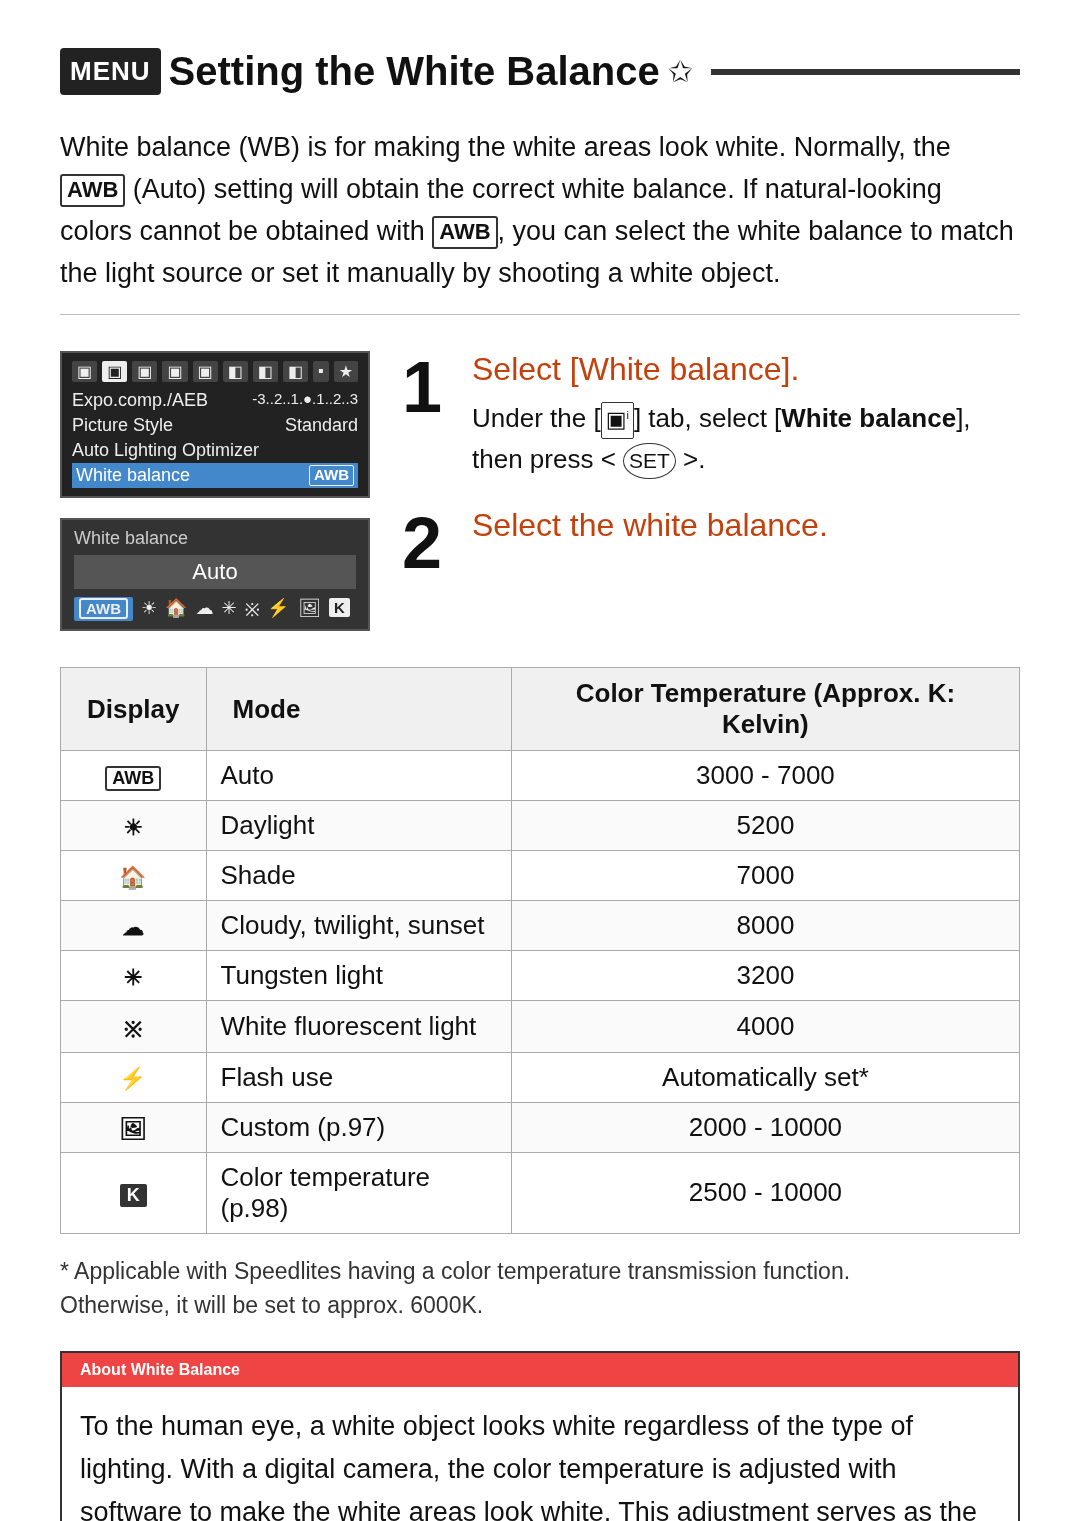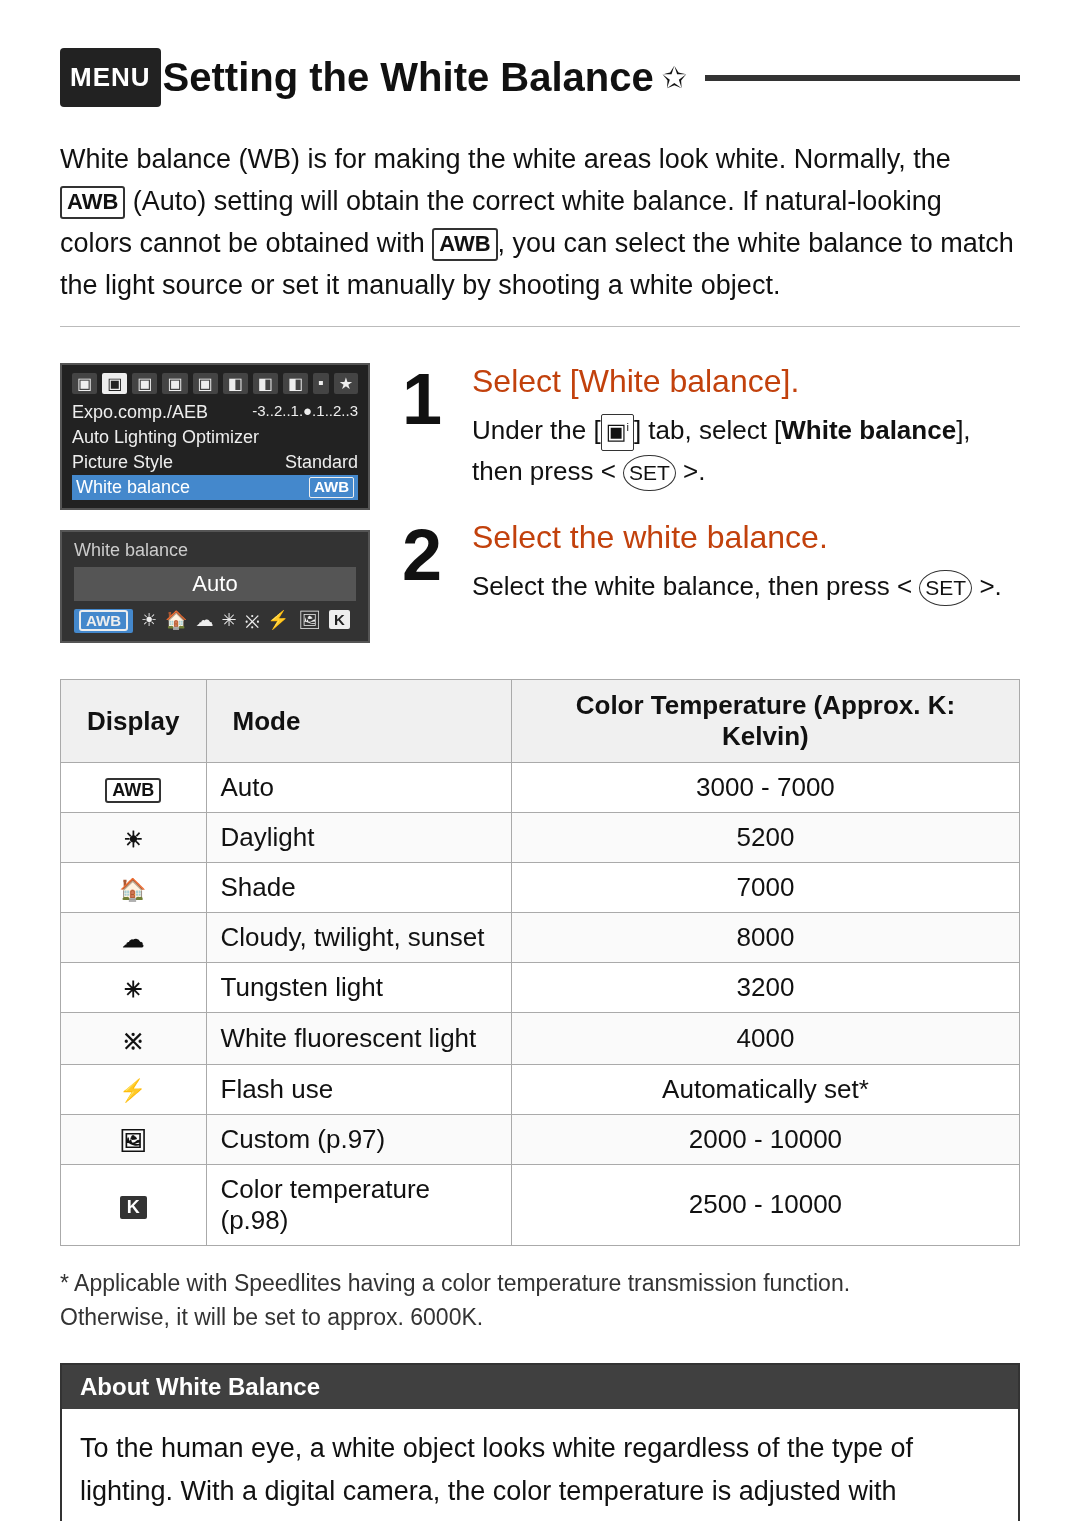--- a/index.html
+++ b/index.html
@@ -17,23 +17,23 @@
     .page-title-bar {
       display: flex;
       align-items: center;
       margin-bottom: 32px;
     }
     .menu-badge {
       background: #222;
       color: #fff;
       font-size: 26px;
       font-weight: bold;
-      padding: 14px 10px;
+      padding: 8px 10px;
       border-radius: 4px;
-      margin-right: 2px;
+      margin-right: 8px;
       letter-spacing: 1px;
     }
     .page-title {
       font-size: 40px;
       font-weight: bold;
       color: #111;
     }
     .star-icon {
       font-size: 30px;
       margin-left: 8px;
@@ -271,23 +271,23 @@
     }
 
     
     .about-section {
       border: 2px solid #333;
       border-radius: 0;
       padding: 0;
       margin-bottom: 28px;
     }
     .about-header {
-      background: #404040;
+      background: #ef4444;
       color: #fff;
-      font-size: 24px;
+      font-size: 16px;
       font-weight: bold;
       padding: 8px 18px;
     }
     .about-body {
       padding: 18px 18px 14px 18px;
       font-size: 27px;
       line-height: 1.6;
       color: #111;
     }
   </style>
@@ -320,25 +320,25 @@
         <span class="cs-icon-box">◧</span>
         <span class="cs-icon-box">◧</span>
         <span class="cs-icon-box">▪</span>
         <span class="cs-icon-box">★</span>
       </div>
       <div class="cs-row">
         <span>Expo.comp./AEB</span>
         <span style="font-size:15px">-3..2..1.●.1..2..3</span>
       </div>
       <div class="cs-row">
-        <span>Auto Lighting Optimizer</span>
-      </div>
-      <div class="cs-row">
         <span>Picture Style</span>
         <span>Standard</span>
+      </div>
+      <div class="cs-row">
+        <span>Auto Lighting Optimizer</span>
       </div>
       <div class="cs-row highlight">
         <span>White balance</span>
         <span class="cs-wb-badge">AWB</span>
       </div>
     </div>
 
     <div class="wb-select-screen">
       <div class="wb-label">White balance</div>
       <div class="wb-auto-text">Auto</div>
@@ -365,23 +365,20 @@
         <div class="step-desc">
           <span>Under the [</span><span class="bracket-tab">▣<sup style="font-size:11px">i</sup></span><span>] tab, select [<strong>White balance</strong>], then press &lt; </span><span class="set-btn">SET</span><span> &gt;.</span>
         </div>
       </div>
     </div>
 
     <div class="step-block">
       <div class="step-number">2</div>
       <div class="step-content">
         <div class="step-title">Select the white balance.</div>
-        <div class="step-desc">
-          <span>Select the white balance, then press &lt; </span><span class="set-btn">SET</span><span> &gt;.</span>
-        </div>
       </div>
     </div>
   </div>
 </div>
 
 <table class="wb-table">
   <thead>
     <tr>
       <th>Display</th>
       <th>Mode</th>

